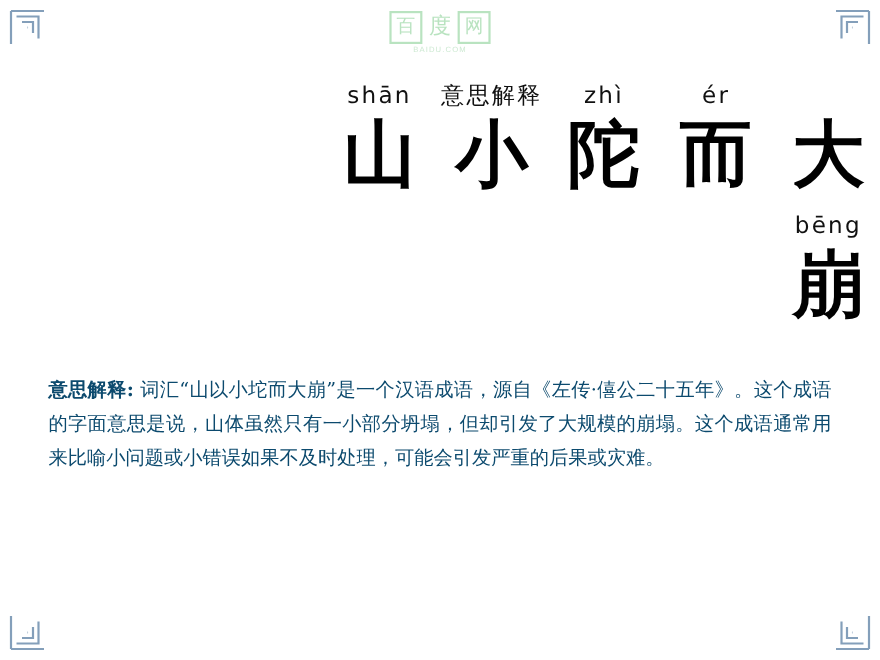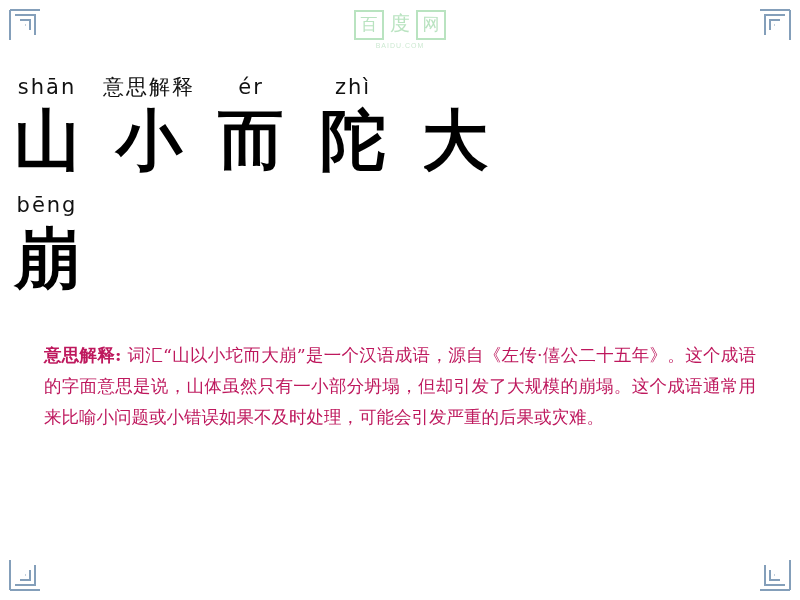--- a/index.html
+++ b/index.html
@@ -70,21 +70,21 @@
   
   .idiom {
     position: absolute;
     top: 72px;
     left: 0;
     width: 800px;
     text-align: center;
   }
   .char-row {
     display: flex;
-    justify-content: flex-start;
+    justify-content: flex-end;
     align-items: flex-end;
     gap: 8px;
   }
   .char-cell {
     width: 94px;
     text-align: center;
   }
   .pinyin {
     font-family: "DejaVu Sans", sans-serif;
     font-size: 21px;
@@ -107,21 +107,21 @@
 
   
   .explain {
     position: absolute;
     top: 340px;
     left: 44px;
     width: 712px;
     font-family: "DejaVu Serif", "Liberation Serif", serif;
     font-size: 17.5px;
     line-height: 31px;
-    color: #be185d;
+    color: #0c4a6e;
     text-align: justify;
   }
   .explain b {
     font-weight: bold;
   }
 </style>
 </head>
 <body>
 
 <div class="corner corner-tl">
@@ -178,28 +178,28 @@
   <div class="char-row">
     <div class="char-cell">
       <div class="pinyin">shān</div>
       <div class="hanzi">山</div>
     </div>
     <div class="char-cell">
       <div class="pinyin">意思解释</div>
       <div class="hanzi">小</div>
     </div>
     <div class="char-cell">
+      <div class="pinyin">zhì</div>
+      <div class="hanzi">陀</div>
+    </div>
+    <div class="char-cell">
       <div class="pinyin">ér</div>
       <div class="hanzi">而</div>
     </div>
     <div class="char-cell">
-      <div class="pinyin">zhì</div>
-      <div class="hanzi">陀</div>
-    </div>
-    <div class="char-cell">
       <div class="hanzi">大</div>
     </div>
   </div>
   <div class="char-row row-two">
     <div class="char-cell">
       <div class="pinyin">bēng</div>
       <div class="hanzi">崩</div>
     </div>
   </div>
 </div>

